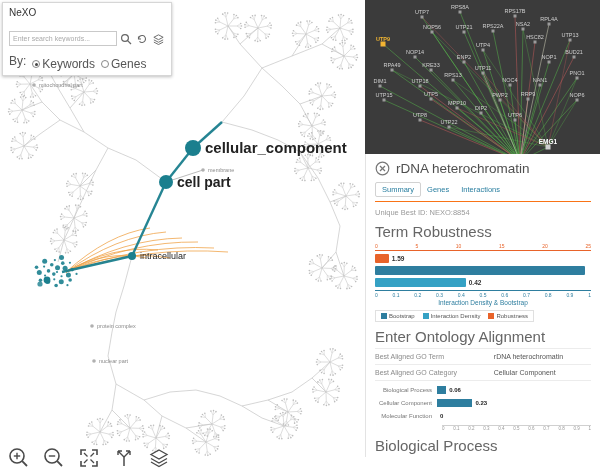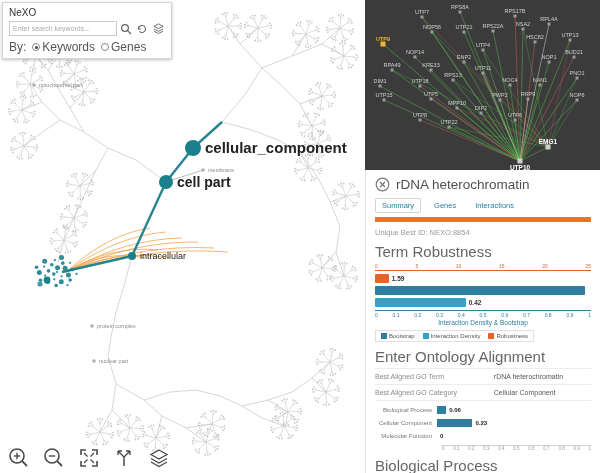--- a/index.html
+++ b/index.html
@@ -9,44 +9,44 @@
 
   
   .tree-pane { position:absolute; left:0; top:0; width:365px; height:473px; background:#fff; }
   #tree-svg { position:absolute; left:0; top:0; }
   svg text { font-family:"Liberation Sans", sans-serif; }
 
   
   .search-card { position:absolute; left:2px; top:2px; width:170px; background:#fff;
     border:1px solid #d6d6d6; box-shadow:0 1px 3px rgba(0,0,0,.25); padding:4px 6px; z-index:5; }
   .search-title { font-size:10px; font-weight:normal; color:#333; }
-  .search-row { display:flex; align-items:center; gap:2px; margin-top:3px; }
+  .search-row { display:flex; align-items:flex-end; gap:2px; margin-top:13px; }
   .search-input { flex:1; min-width:0; height:15px; border:1px solid #c9c9c9; font-size:7px;
     padding:0 3px; color:#333; font-family:"Liberation Sans", sans-serif; }
   .search-input::placeholder { color:#aaa; }
   .sicon { width:14px; height:14px; display:flex; align-items:center; justify-content:center; cursor:pointer; }
   .by-row { display:flex; align-items:center; gap:6px; margin-top:4px; font-size:12px; color:#555; }
-  .radio-label { display:flex; align-items:center; gap:2px; cursor:pointer; }
+  .radio-label { display:flex; align-items:center; gap:2px; cursor:pointer;margin-top:7px; }
   .radio { width:8px; height:8px; border:1px solid #888; border-radius:50%; display:inline-block; position:relative; background:#fff; }
   .radio.checked::after { content:''; position:absolute; left:1.5px; top:1.5px; right:1.5px; bottom:1.5px; background:#444; border-radius:50%; }
 
   
   .zoom-toolbar { position:absolute; left:8px; bottom:4px; display:flex; align-items:center; gap:13px; z-index:5; }
   .ztool { background:none; border:none; padding:0; cursor:pointer; display:flex; }
 
   
   .right-col { position:absolute; left:365px; top:0; width:235px; height:473px; }
   .network-pane { position:absolute; left:0; top:0; width:235px; height:170px; background:#3b3b3b; overflow:hidden; }
 
-  .details-pane { position:absolute; left:0; top:170px; width:235px; height:303px; background:#fff;
+  .details-pane { position:absolute; left:0; top:154px; width:235px; height:303px; background:#fff;
     border-left:1px solid #e3e3e3; padding:7px 9px; overflow:hidden; }
   .dp-header { display:flex; align-items:center; gap:6px; }
   .close-btn { display:flex; cursor:pointer; }
   .dp-title { font-size:13.5px; color:#4f4f4f; }
-  .tabs { display:flex; align-items:center; gap:7px; margin-top:6px; border-bottom:5px solid #f97316; padding-bottom:4px; }
+  .tabs { display:flex; align-items:center; gap:0; margin-top:6px; border-bottom:1px solid #f97316; padding-bottom:4px; }
   .tab { font-size:7.5px; color:#2a7fa0; padding:2px 6px; cursor:pointer; }
   .tab.active { border:1px solid #d2d2d2; border-radius:2px; }
   .term-id { font-size:7.5px; color:#9a9a9a; margin:6px 0 2px; }
   .sec-heading { font-size:15px; color:#666; margin:6px 0 3px; }
 
   .rob-chart { width:100%; }
   .axis-row { display:flex; justify-content:space-between; font-size:5px; line-height:6px; }
   .axis-row.top { color:#e8632a; }
   .axis-row.bottom { color:#2e7e9f; }
   .axis-line { height:1px; background:#e8632a; margin:1px 0 2px; }

